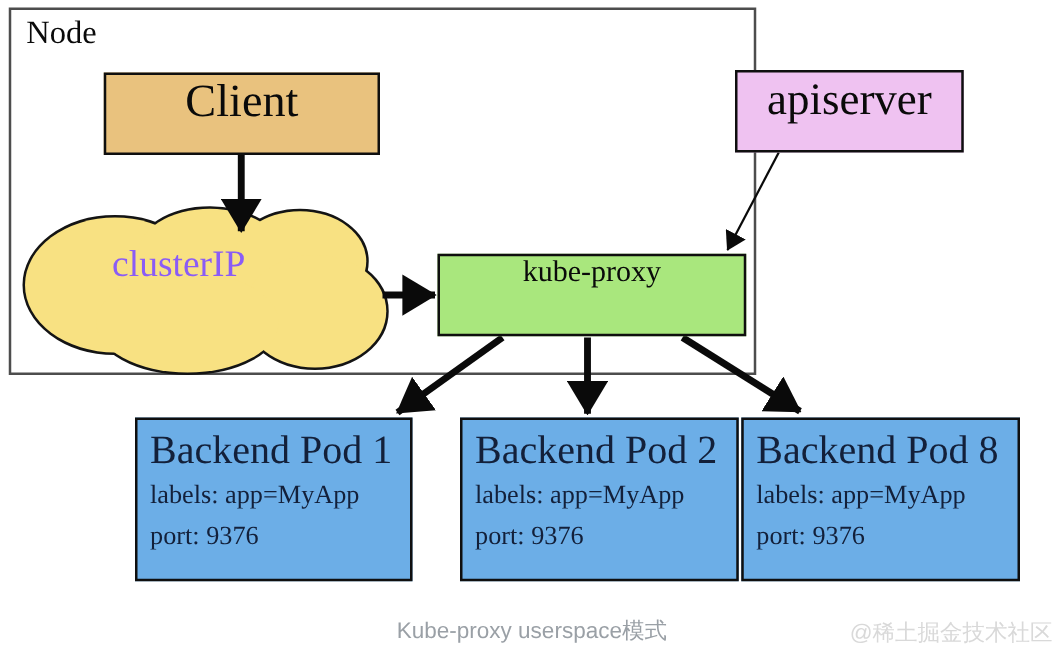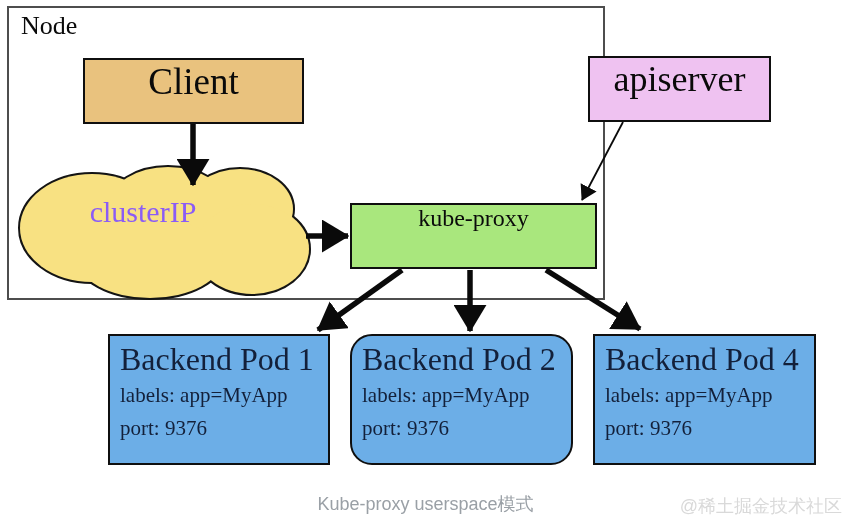--- a/index.html
+++ b/index.html
@@ -62,21 +62,21 @@
   
   .pod-box {
     top: 334px; height: 131px; width: 223px;
     box-sizing: border-box;
     border: 2.5px solid #0f0f0f;
     z-index: 2;
     color: #13203a;
     padding: 3px 10px;
   }
   .pod-1 { left: 108px; width: 222px; }
-  .pod-2 { left: 350px; border-radius: 22px; }
+  .pod-2 { left: 368px; }
   .pod-3 { left: 593px; }
   .pod-title { font-size: 32px; line-height: 40px; }
   .pod-line  { font-size: 21px; line-height: 33px; }
 
   
   .caption {
     left: 0; top: 492px; width: 851px;
     text-align: center;
     font-family: "Liberation Sans", "DejaVu Sans", sans-serif;
     font-size: 18px;
@@ -153,21 +153,21 @@
     <div class="pod-title">Backend Pod 1</div>
     <div class="pod-line">labels: app=MyApp</div>
     <div class="pod-line">port: 9376</div>
   </div>
   <div class="abs pod-box pod-2" style="background-color: rgb(108, 174, 231);">
     <div class="pod-title">Backend Pod 2</div>
     <div class="pod-line">labels: app=MyApp</div>
     <div class="pod-line">port: 9376</div>
   </div>
   <div class="abs pod-box pod-3" style="background-color: rgb(108, 174, 231);">
-    <div class="pod-title">Backend Pod 4</div>
+    <div class="pod-title">Backend Pod 8</div>
     <div class="pod-line">labels: app=MyApp</div>
     <div class="pod-line">port: 9376</div>
   </div>
 
   <div class="abs watermark">@稀土掘金技术社区</div>
   <div class="abs caption">Kube-proxy userspace模式</div>
 
 </div>
 
 </body></html>

